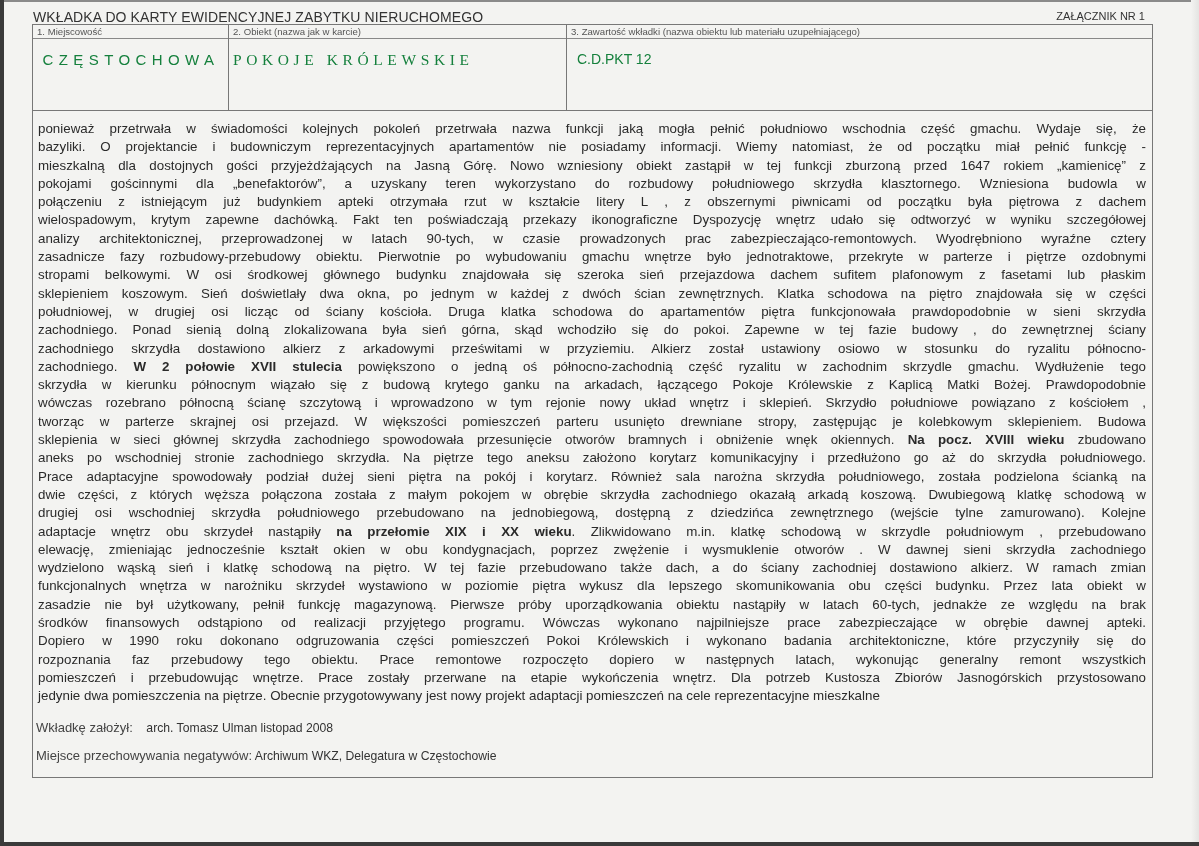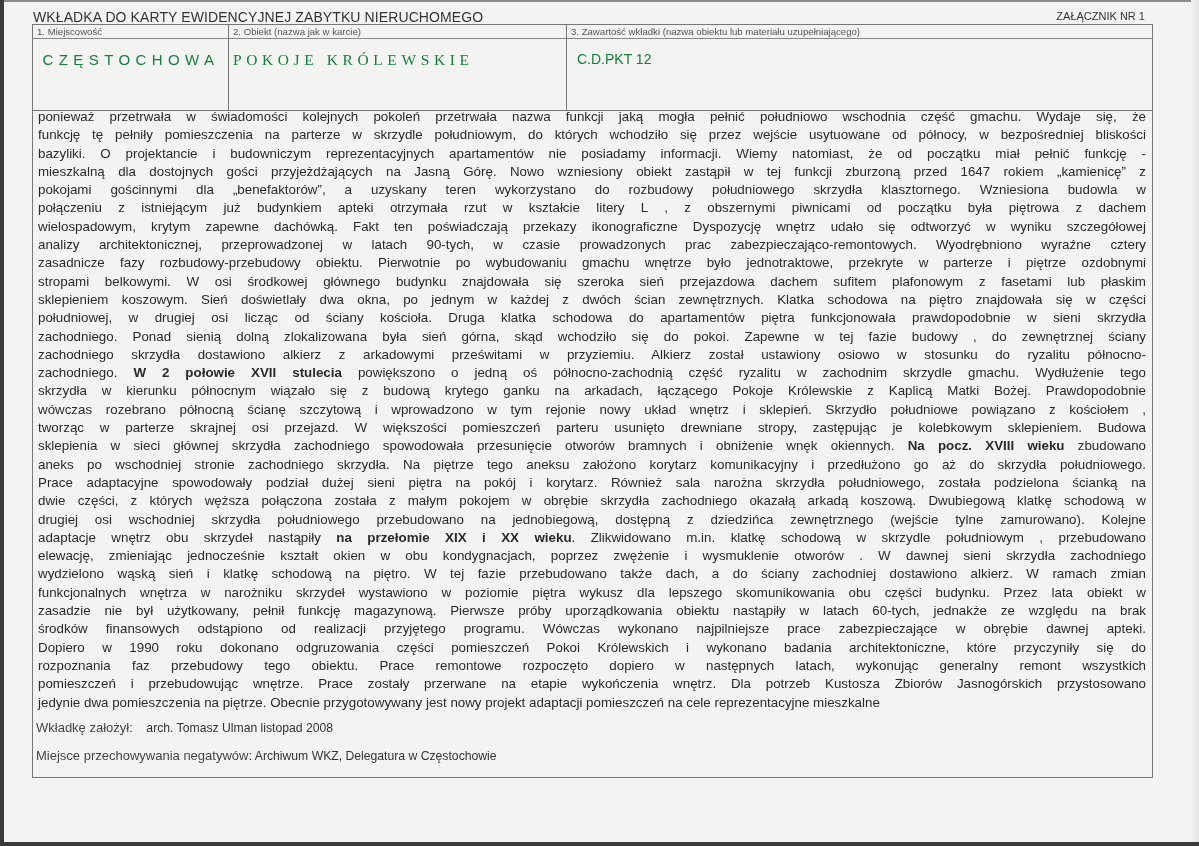--- a/index.html
+++ b/index.html
@@ -20,21 +20,21 @@
   .hdr { position:absolute; left:0; top:0; height:86px; border-bottom:1px solid #777; box-sizing:border-box; }
   .hdr.c1 { left:0; width:196px; border-right:1px solid #777; }
   .hdr.c2 { left:196px; width:338px; border-right:1px solid #777; }
   .hdr.c3 { left:534px; width:586px; }
   .hdr .lbl { height:13px; border-bottom:1px solid #888; font-size:9.6px; color:#555; padding:1px 0 0 4px; line-height:11px; box-sizing:border-box; height:14px; }
   .hdr .val { position:absolute; top:26px; font-size:15px; color:#15803d; }
   .c1 .val { left:0; width:196px; text-align:center; letter-spacing:5.4px; font-family:"Liberation Sans", sans-serif; }
   .c2 .val { left:4px; width:338px; text-align:left; letter-spacing:4.6px; font-family:"Liberation Serif", serif; font-size:15.5px; }
   .c3 .val { left:10px; font-size:14px; }
 
-  .body-text { position:absolute; left:5px; top:83px; width:1108px; font-size:13.35px; line-height:18.3px; color:#2a2a2a; }
+  .body-text { position:absolute; left:5px; top:95px; width:1108px; font-size:13.35px; line-height:18.3px; color:#2a2a2a; }
   .line { white-space:nowrap; display:block; text-align:justify; text-align-last:justify; }
   .line.last { text-align-last:left; }
   .line b { font-weight:bold; }
 
   .meta { position:absolute; left:3px; font-size:12.2px; color:#333; }
   .meta .k { font-size:13px; color:#444; }
   .meta1 { top:695px; }
   .meta2 { top:723px; }
 </style>
 </head>
@@ -57,21 +57,20 @@
     <div class="lbl">2. Obiekt (nazwa jak w karcie)</div>
     <div class="val">POKOJE KRÓLEWSKIE</div>
   </div>
   <div class="hdr c3">
     <div class="lbl">3. Zawartość wkładki (nazwa obiektu lub materiału uzupełniającego)</div>
     <div class="val">C.D.PKT 12</div>
   </div>
 
   <div class="body-text" id="body-text">
       <span class="line">ponieważ przetrwała w świadomości kolejnych pokoleń przetrwała nazwa funkcji jaką mogła pełnić południowo wschodnia część gmachu. Wydaje się, że</span>
-      <span class="line">funkcję tę pełniły pomieszczenia na parterze w skrzydle południowym, do których wchodziło się przez wejście usytuowane od północy, w bezpośredniej bliskości</span>
       <span class="line">bazyliki. O projektancie i budowniczym reprezentacyjnych apartamentów nie posiadamy informacji. Wiemy natomiast, że od początku miał pełnić funkcję -</span>
       <span class="line">mieszkalną dla dostojnych gości przyjeżdżających na Jasną Górę. Nowo wzniesiony obiekt zastąpił w tej funkcji zburzoną przed 1647 rokiem „kamienicę” z</span>
       <span class="line">pokojami gościnnymi dla „benefaktorów”, a uzyskany teren wykorzystano do rozbudowy południowego skrzydła klasztornego. Wzniesiona budowla w</span>
       <span class="line">połączeniu z istniejącym już budynkiem apteki otrzymała rzut w kształcie litery L , z obszernymi piwnicami od początku była piętrowa z dachem</span>
       <span class="line">wielospadowym, krytym zapewne dachówką. Fakt ten poświadczają przekazy ikonograficzne Dyspozycję wnętrz udało się odtworzyć w wyniku szczegółowej</span>
       <span class="line">analizy architektonicznej, przeprowadzonej w latach 90-tych, w czasie prowadzonych prac zabezpieczająco-remontowych. Wyodrębniono wyraźne cztery</span>
       <span class="line">zasadnicze fazy rozbudowy-przebudowy obiektu. Pierwotnie po wybudowaniu gmachu wnętrze było jednotraktowe, przekryte w parterze i piętrze ozdobnymi</span>
       <span class="line">stropami belkowymi. W osi środkowej głównego budynku znajdowała się szeroka sień przejazdowa dachem sufitem plafonowym z fasetami lub płaskim</span>
       <span class="line">sklepieniem koszowym. Sień doświetlały dwa okna, po jednym w każdej z dwóch ścian zewnętrznych. Klatka schodowa na piętro znajdowała się w części</span>
       <span class="line">południowej, w drugiej osi licząc od ściany kościoła. Druga klatka schodowa do apartamentów piętra funkcjonowała prawdopodobnie w sieni skrzydła</span>

